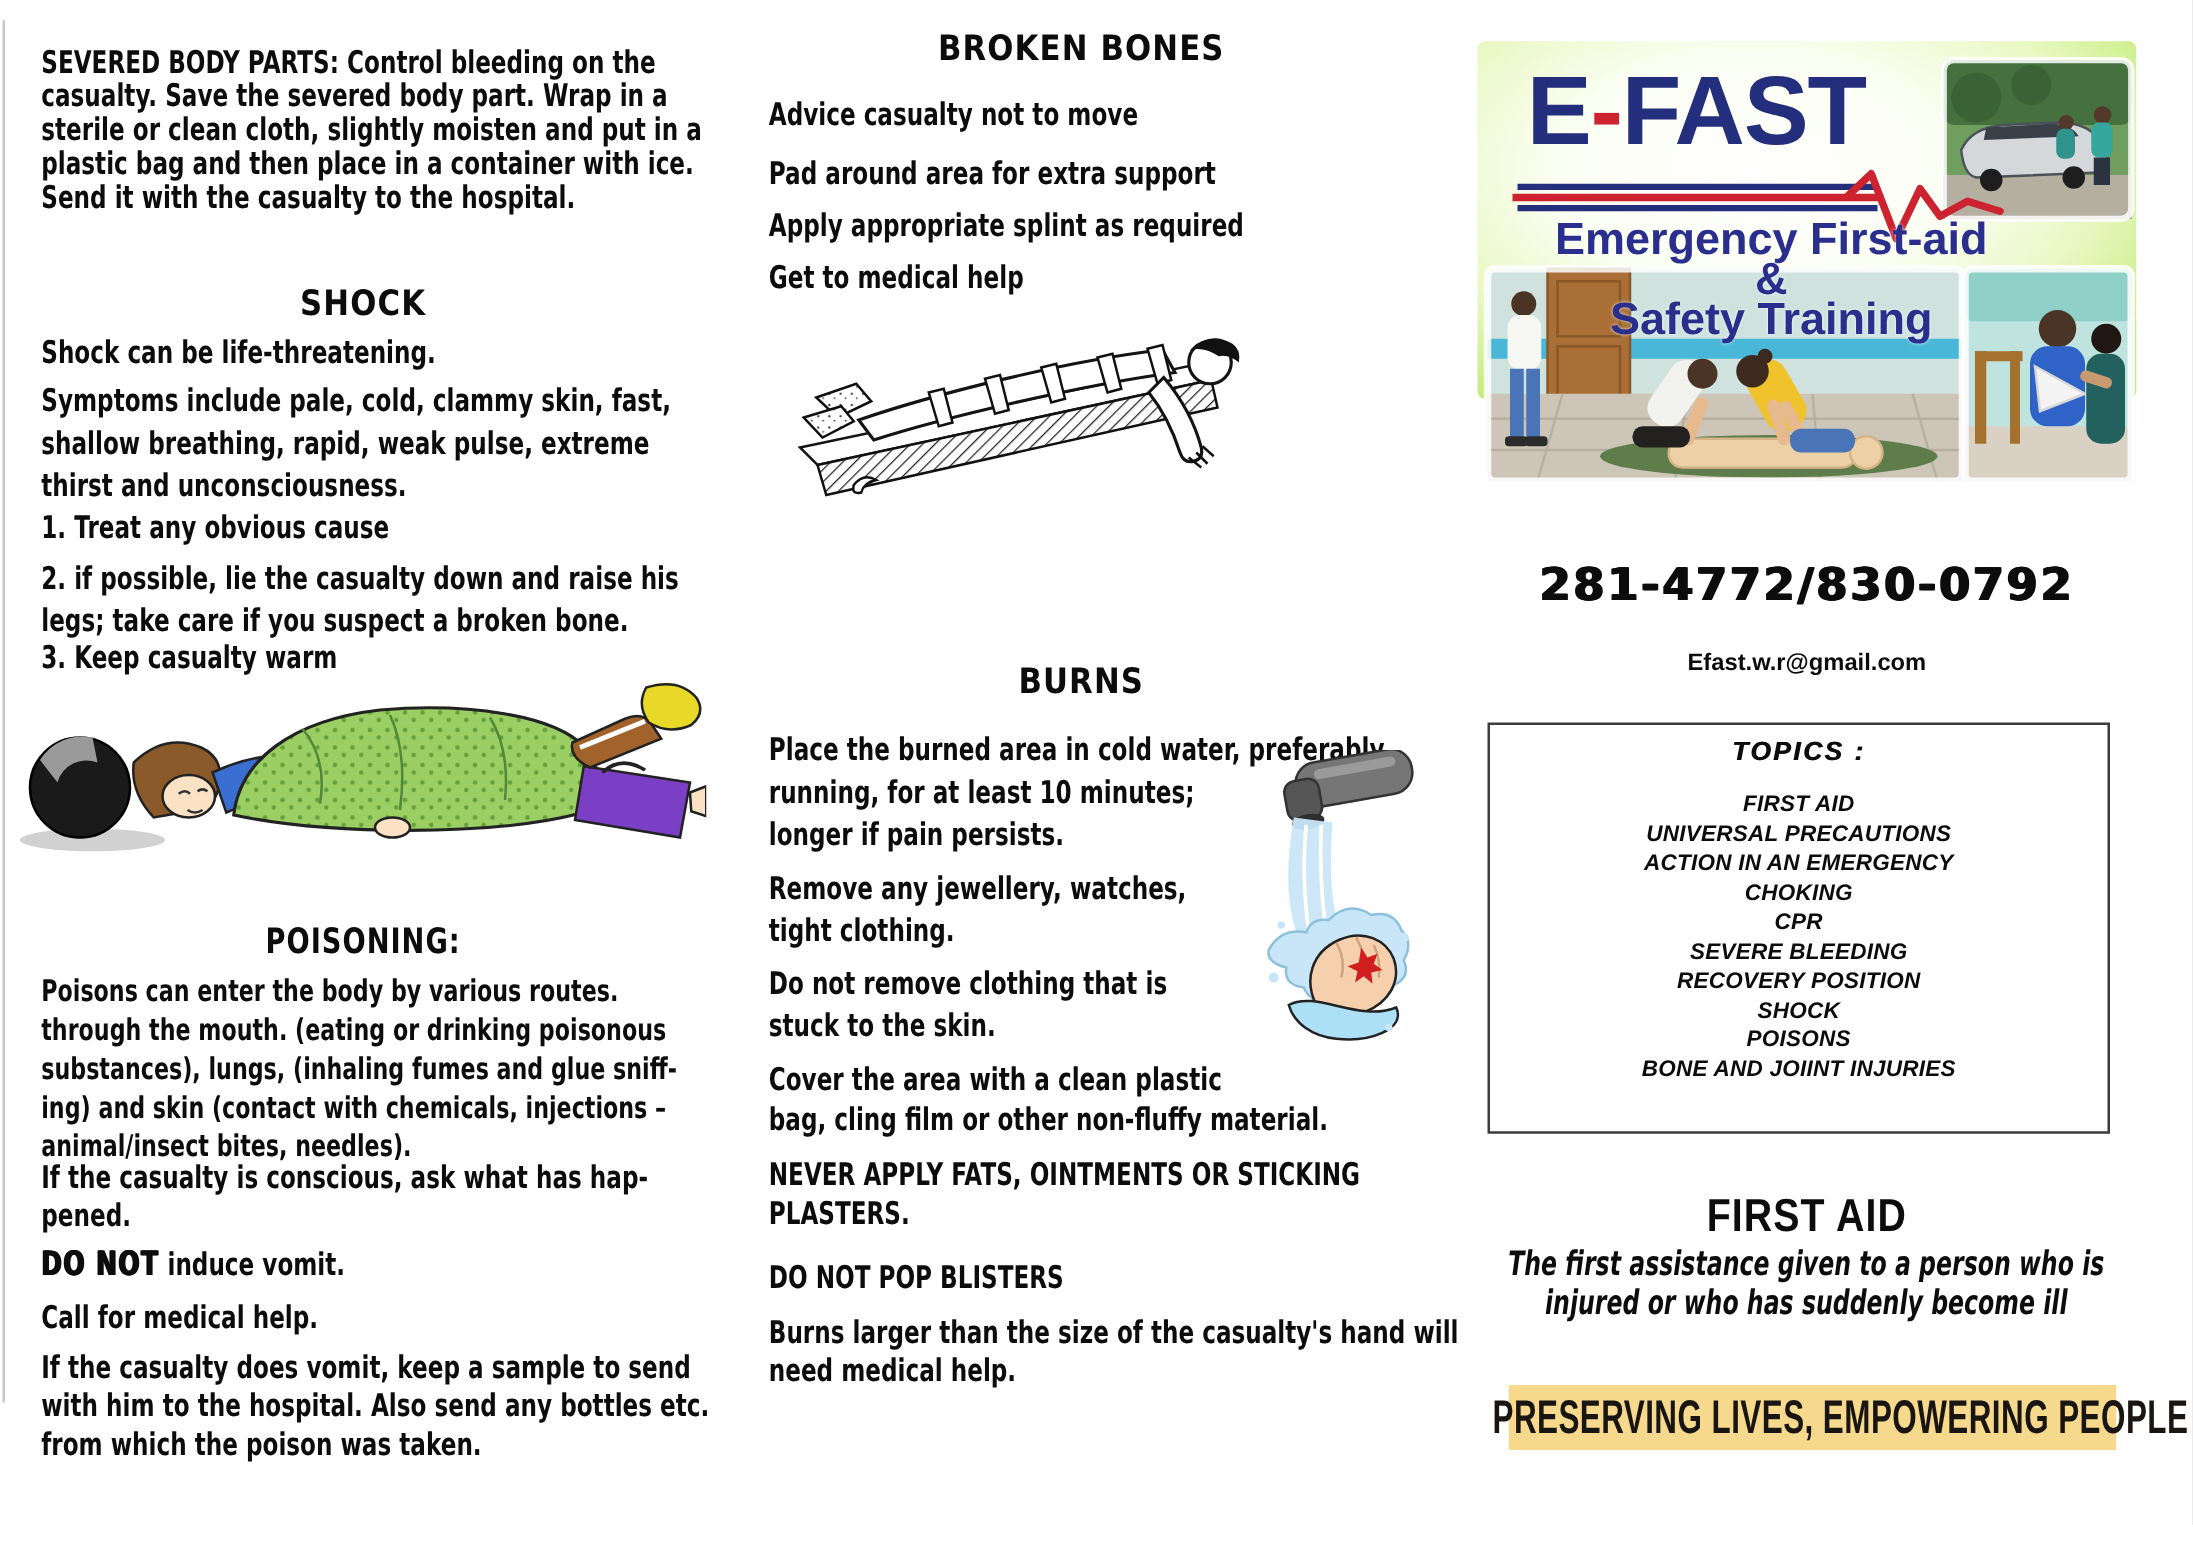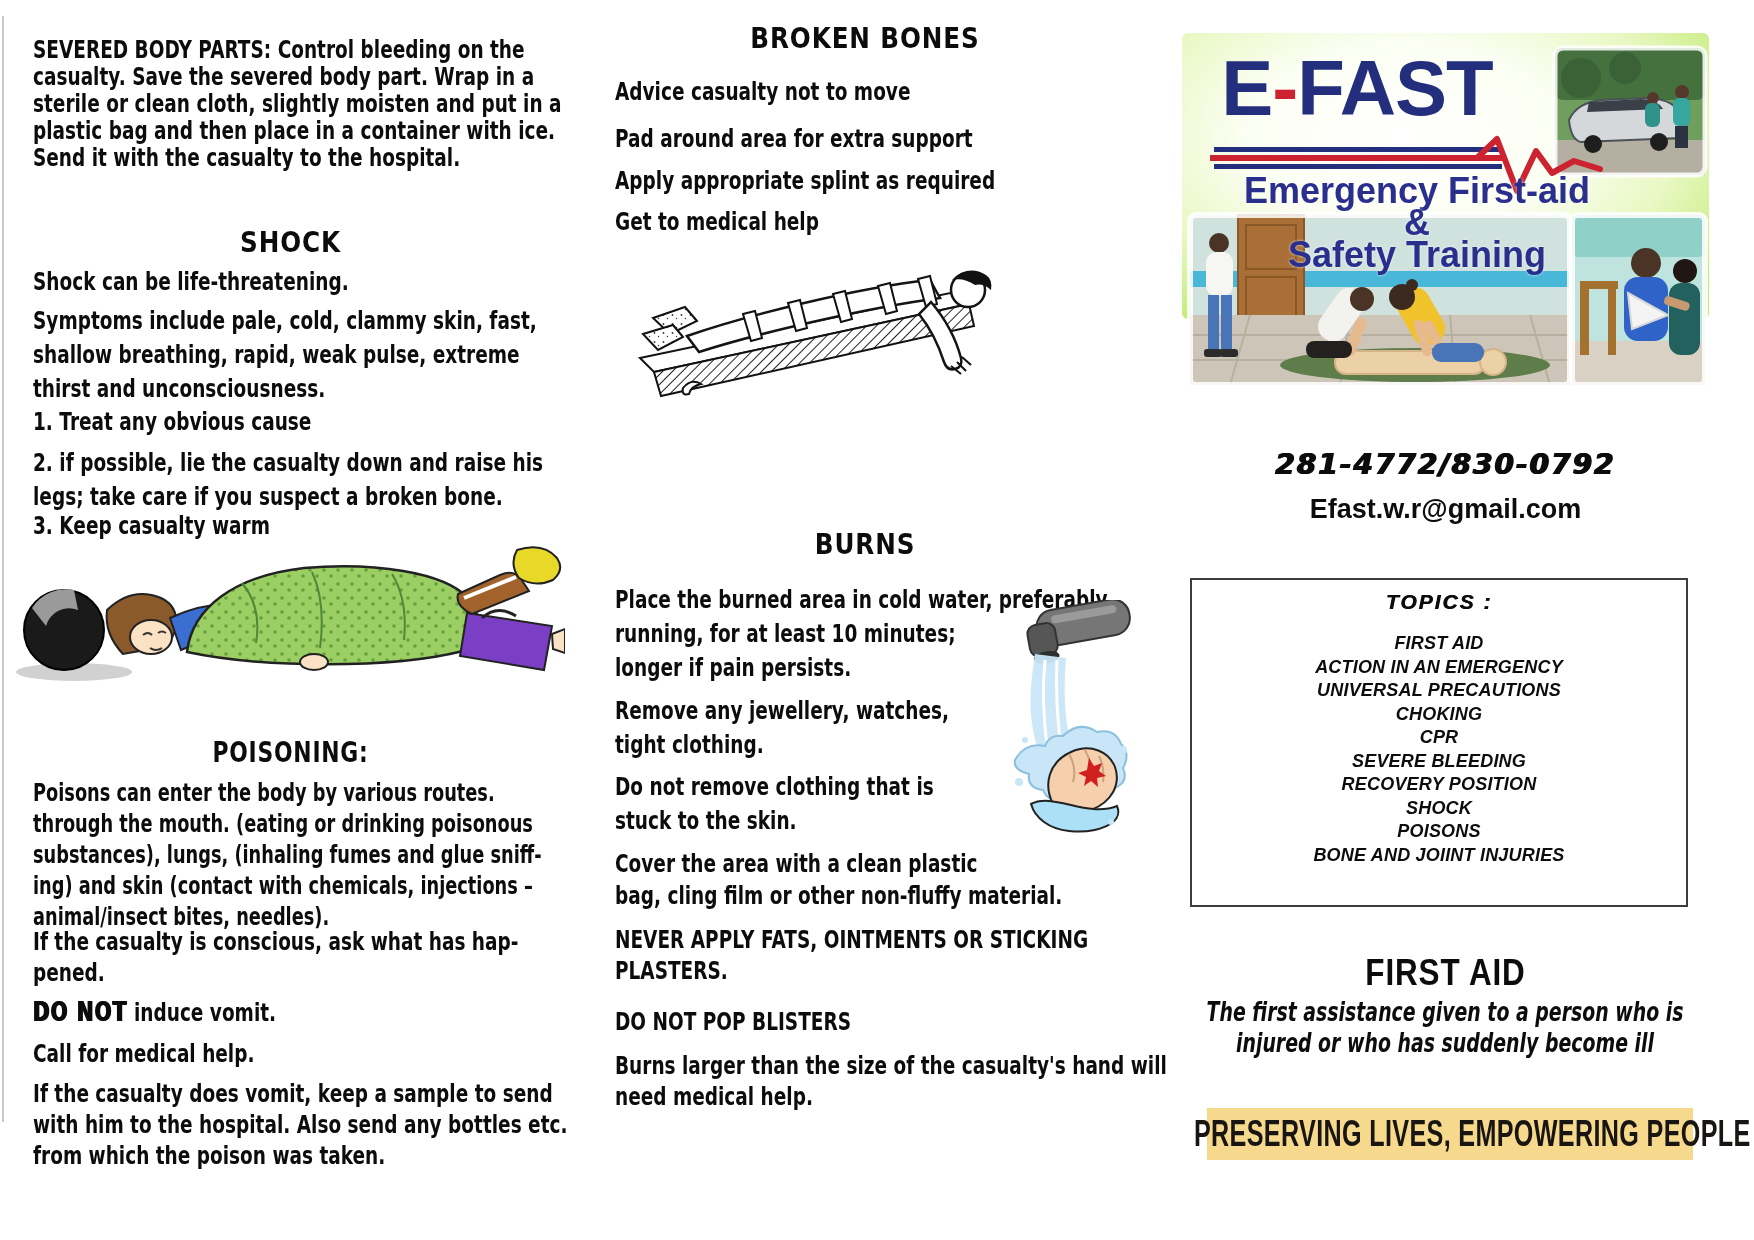--- a/index.html
+++ b/index.html
@@ -14,22 +14,22 @@
         white-space:pre-line; transform:scaleX(0.74); transform-origin:0 0; }
   .tight { line-height:27px; }
   .hd { position:absolute; font-weight:700; font-size:28px; letter-spacing:1px; text-align:center;
         transform:scaleX(0.88); transform-origin:50% 0; }
   .heavy { text-shadow:0.8px 0 currentColor, -0.8px 0 currentColor; }
   .donot-strong { font-size:27px; letter-spacing:1.5px; text-shadow:0.9px 0 currentColor,-0.9px 0 currentColor; }
 
   
   .rtx { position:absolute; left:1182px; width:527px; text-align:center; font-weight:700; }
   .contact-h { top:392px; font-size:30px; letter-spacing:0.5px; }
-  .phone { top:448px; font-size:28px; letter-spacing:2px;font-style:italic; }
-  .email { top:494px; font-family:"Liberation Sans",sans-serif; font-size:27px; }
+  .phone { top:448px; font-size:36px; letter-spacing:2px; }
+  .email { top:520px; font-family:"Liberation Sans",sans-serif; font-size:19px; }
   .first-aid-h { top:952px; font-family:"Liberation Sans",sans-serif; font-size:37px; letter-spacing:1px;
                  transform:scaleX(0.85); transform-origin:50% 0; }
   .definition { position:absolute; left:1068px; top:996px; width:754px; text-align:center;
                 font-style:italic; font-weight:700; font-size:27px; line-height:31px;
                 white-space:pre-line; transform:scaleX(0.70); transform-origin:50% 0; }
 
   
   .card { position:absolute; left:1182px; top:33px; width:527px; height:286px; border-radius:6px;
           background:radial-gradient(ellipse 72% 78% at 42% 36%, #ffffff 0%, #fbfef2 42%, #e9f8c4 72%, #c4ec79 100%); }
   .logo { position:absolute; left:10px; top:16px; width:330px; text-align:center;
@@ -284,22 +284,22 @@
     </div>
   </div>
 
   <div class="rtx phone heavy">281-4772/830-0792</div>
   <div class="rtx email">Efast.w.r@gmail.com</div>
 
   <div class="topics-box">
     <div class="topics-title">TOPICS :</div>
     <ul class="topics-list">
       <li>FIRST AID</li>
+      <li>UNIVERSAL PRECAUTIONS</li>
       <li>ACTION  IN AN EMERGENCY</li>
-      <li>UNIVERSAL PRECAUTIONS</li>
       <li>CHOKING</li>
       <li>CPR</li>
       <li>SEVERE BLEEDING</li>
       <li>RECOVERY POSITION</li>
       <li>SHOCK</li>
       <li>POISONS</li>
       <li>BONE AND JOIINT INJURIES</li>
     </ul>
   </div>
 

